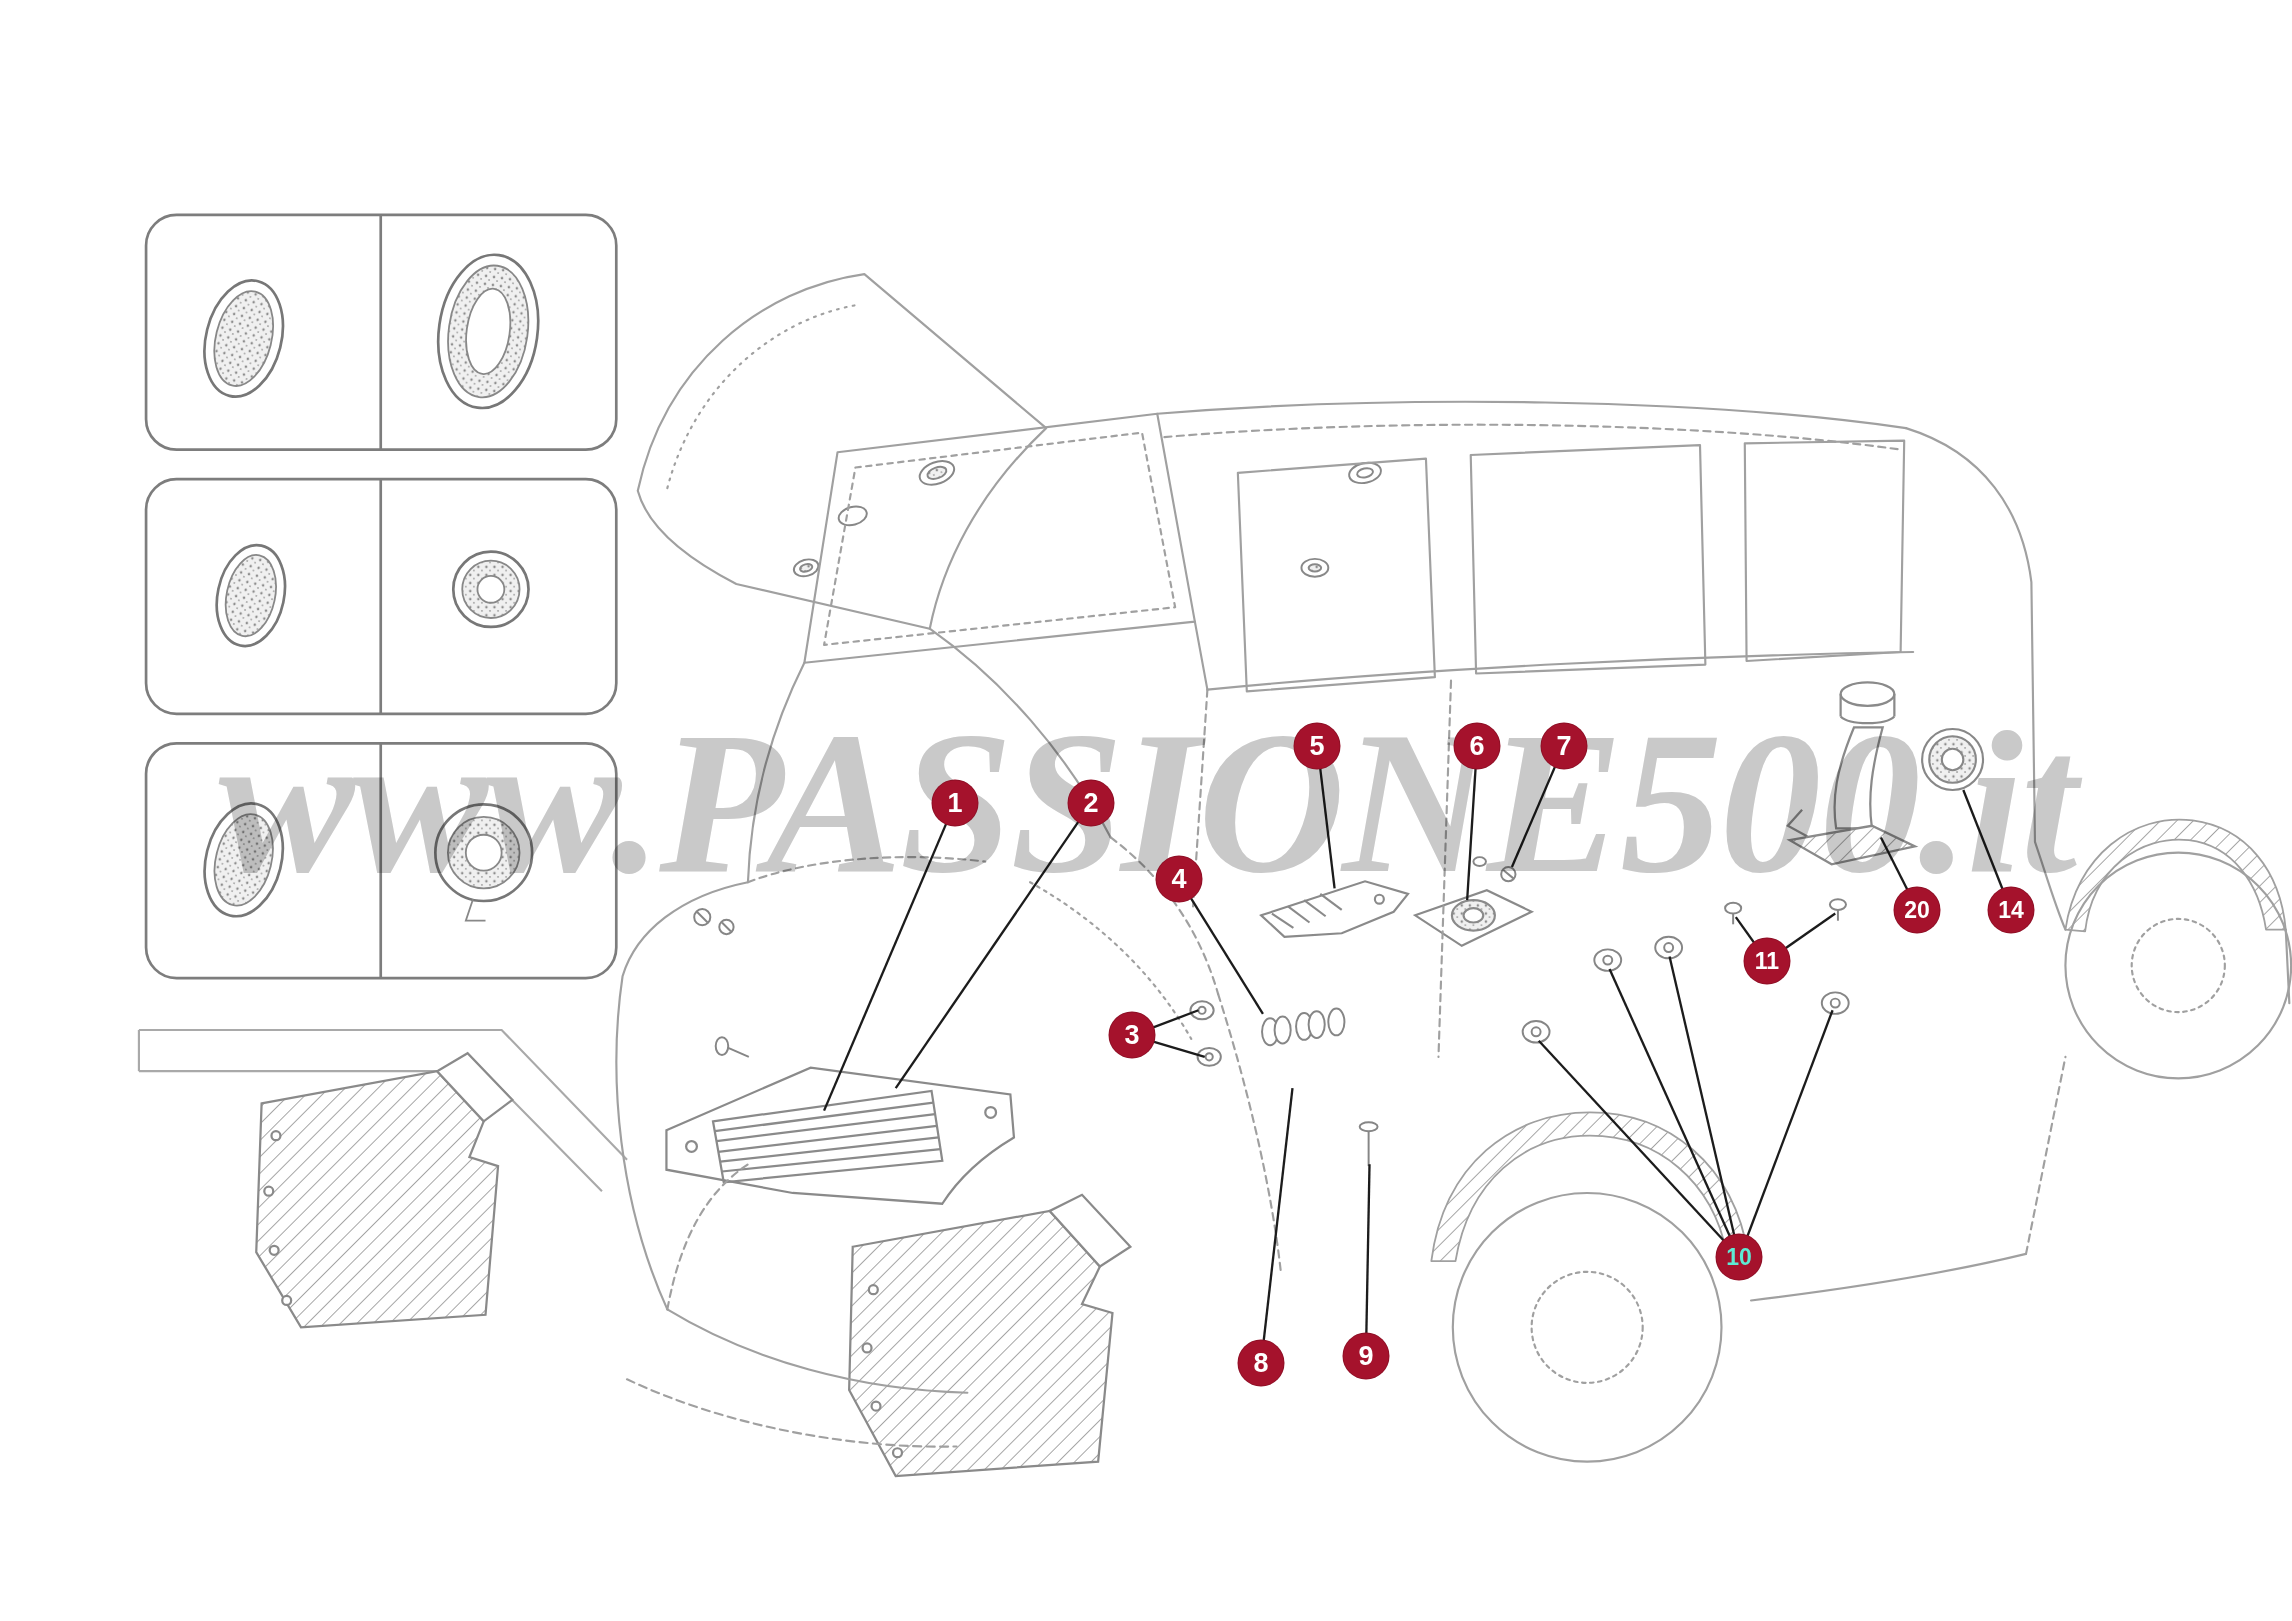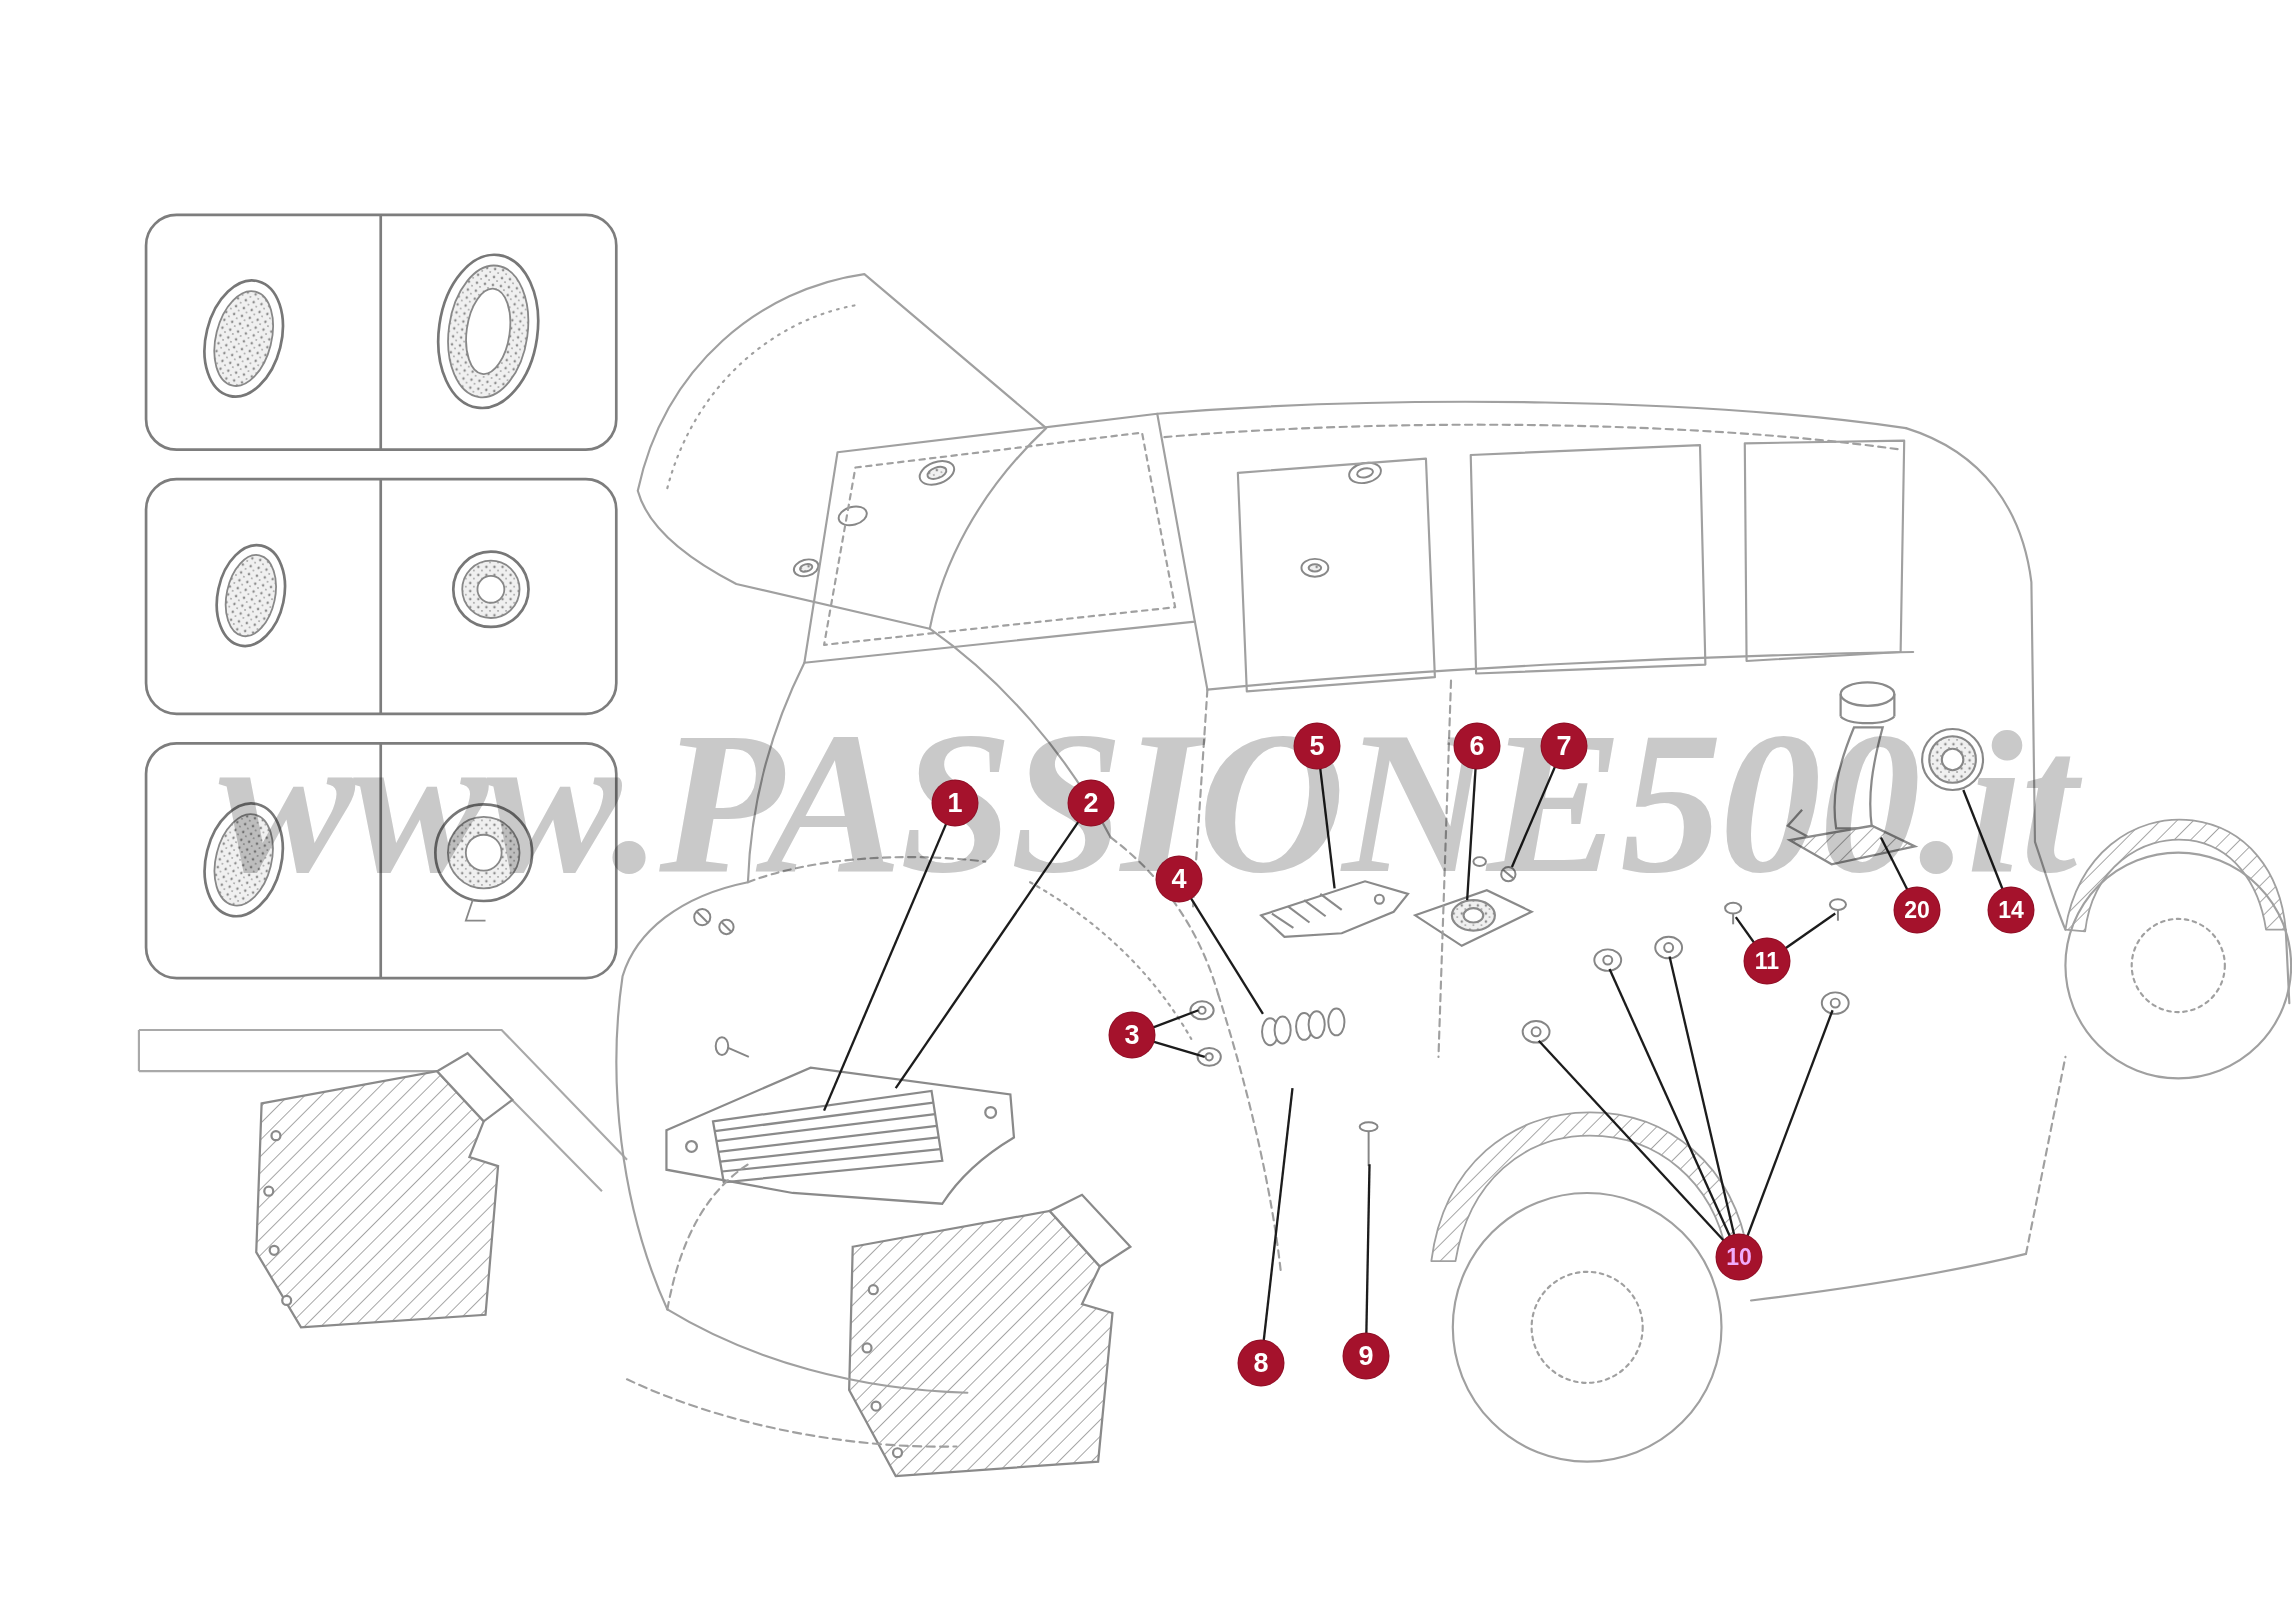--- a/index.html
+++ b/index.html
@@ -320,20 +320,20 @@
   <div id="callouts">
       <div class="badge" style="left: 955px; top: 803px; background: rgb(165, 18, 44); color: rgb(255, 255, 255);">1</div>
       <div class="badge" style="left: 1091px; top: 803px; background: rgb(165, 18, 44); color: rgb(255, 255, 255);">2</div>
       <div class="badge" style="left: 1132px; top: 1035px; background: rgb(165, 18, 44); color: rgb(255, 255, 255);">3</div>
       <div class="badge" style="left: 1179px; top: 879px; background: rgb(165, 18, 44); color: rgb(255, 255, 255);">4</div>
       <div class="badge" style="left: 1317px; top: 746px; background: rgb(165, 18, 44); color: rgb(255, 255, 255);">5</div>
       <div class="badge" style="left: 1477px; top: 746px; background: rgb(165, 18, 44); color: rgb(255, 255, 255);">6</div>
       <div class="badge" style="left: 1564px; top: 746px; background: rgb(165, 18, 44); color: rgb(255, 255, 255);">7</div>
       <div class="badge" style="left: 1261px; top: 1363px; background: rgb(165, 18, 44); color: rgb(255, 255, 255);">8</div>
       <div class="badge" style="left: 1366px; top: 1356px; background: rgb(165, 18, 44); color: rgb(255, 255, 255);">9</div>
-      <div class="badge two" style="left: 1739px; top: 1257px; background: rgb(165, 18, 44); color: #f0abfc;">10</div>
+      <div class="badge two" style="left: 1739px; top: 1257px; background: rgb(165, 18, 44); color: #5eead4;">10</div>
       <div class="badge two" style="left: 1767px; top: 961px; background: rgb(165, 18, 44); color: rgb(255, 255, 255);">11</div>
       <div class="badge two" style="left: 1917px; top: 910px; background: rgb(165, 18, 44); color: rgb(255, 255, 255);">20</div>
       <div class="badge two" style="left: 2011px; top: 910px; background: rgb(165, 18, 44); color: rgb(255, 255, 255);">14</div>
     </div>
 
 </div>
 
 
 </body></html>

